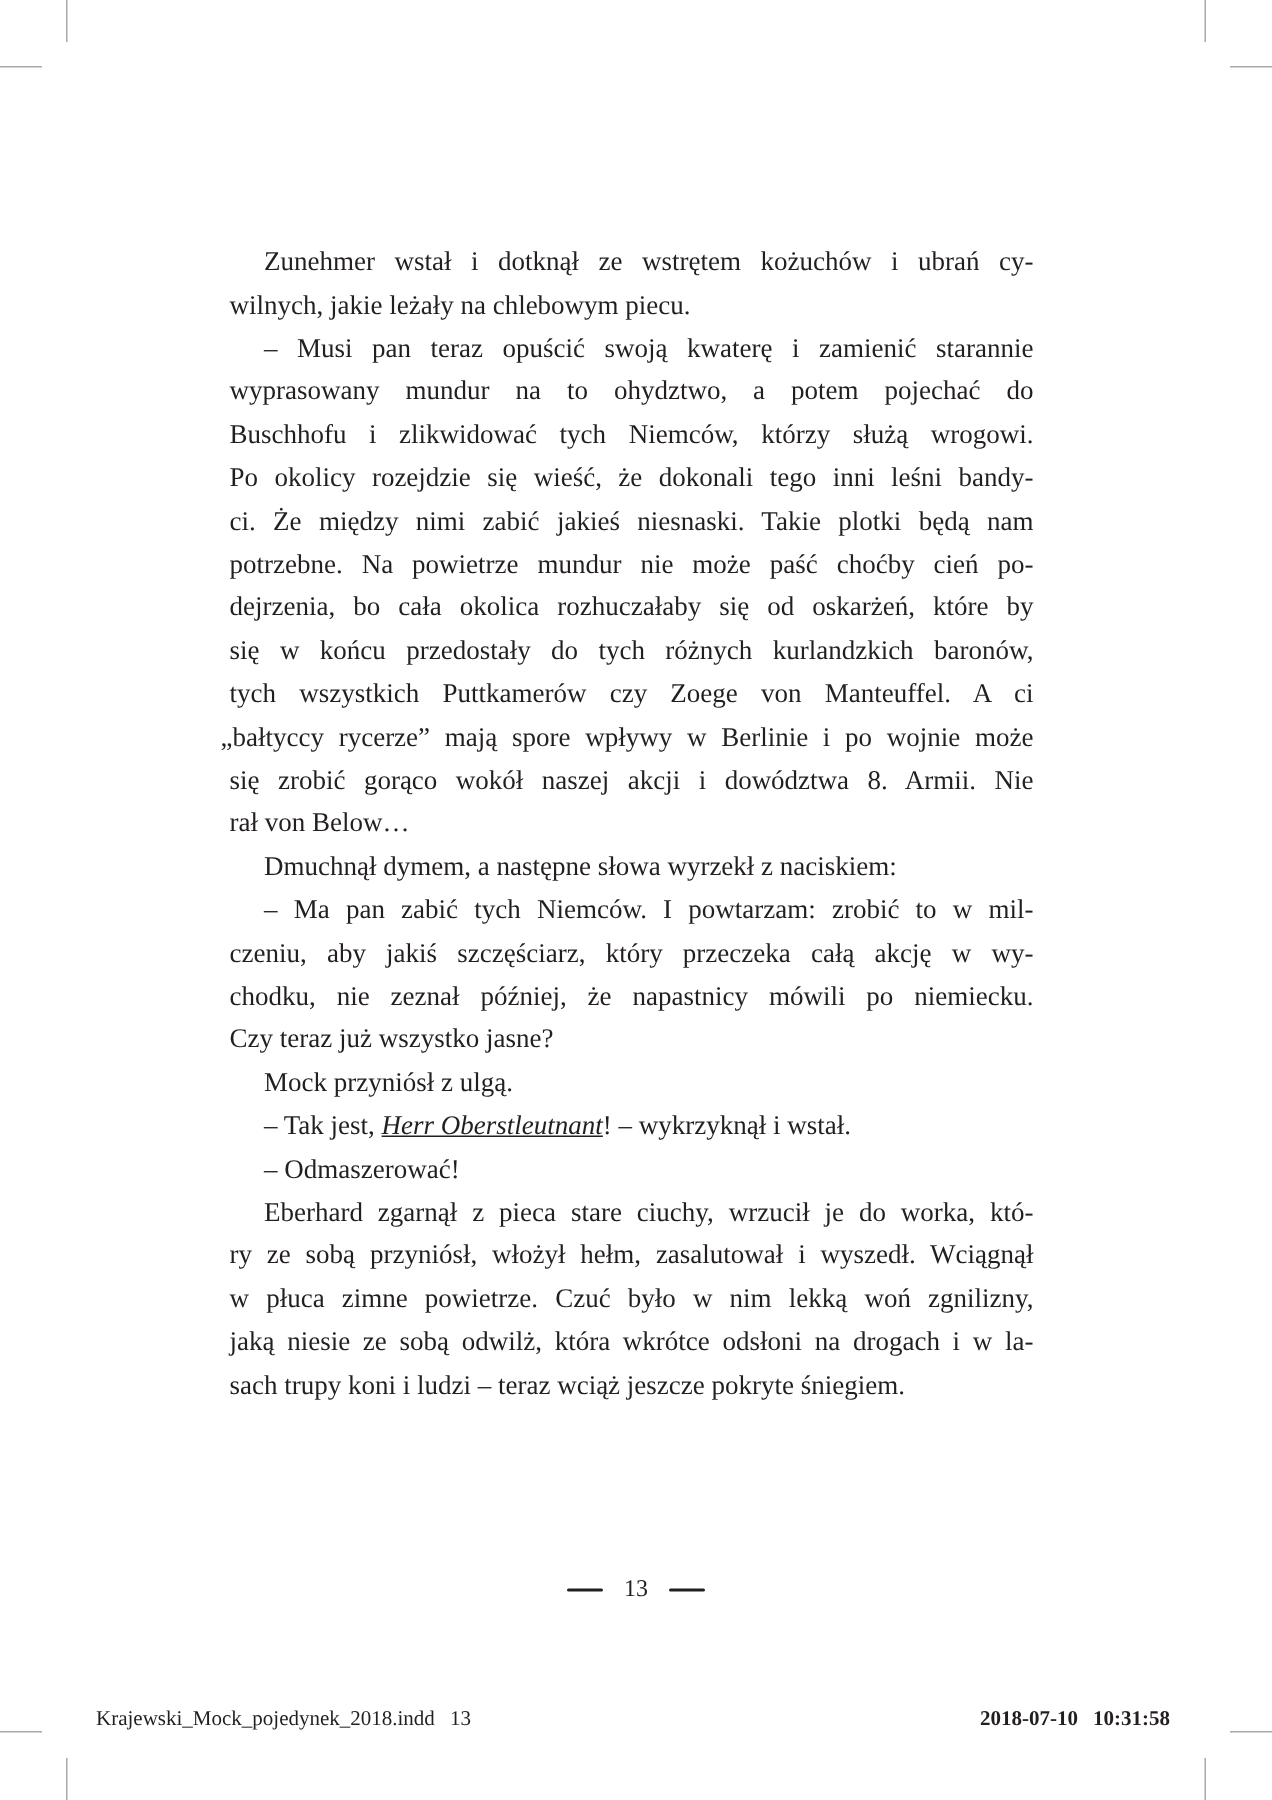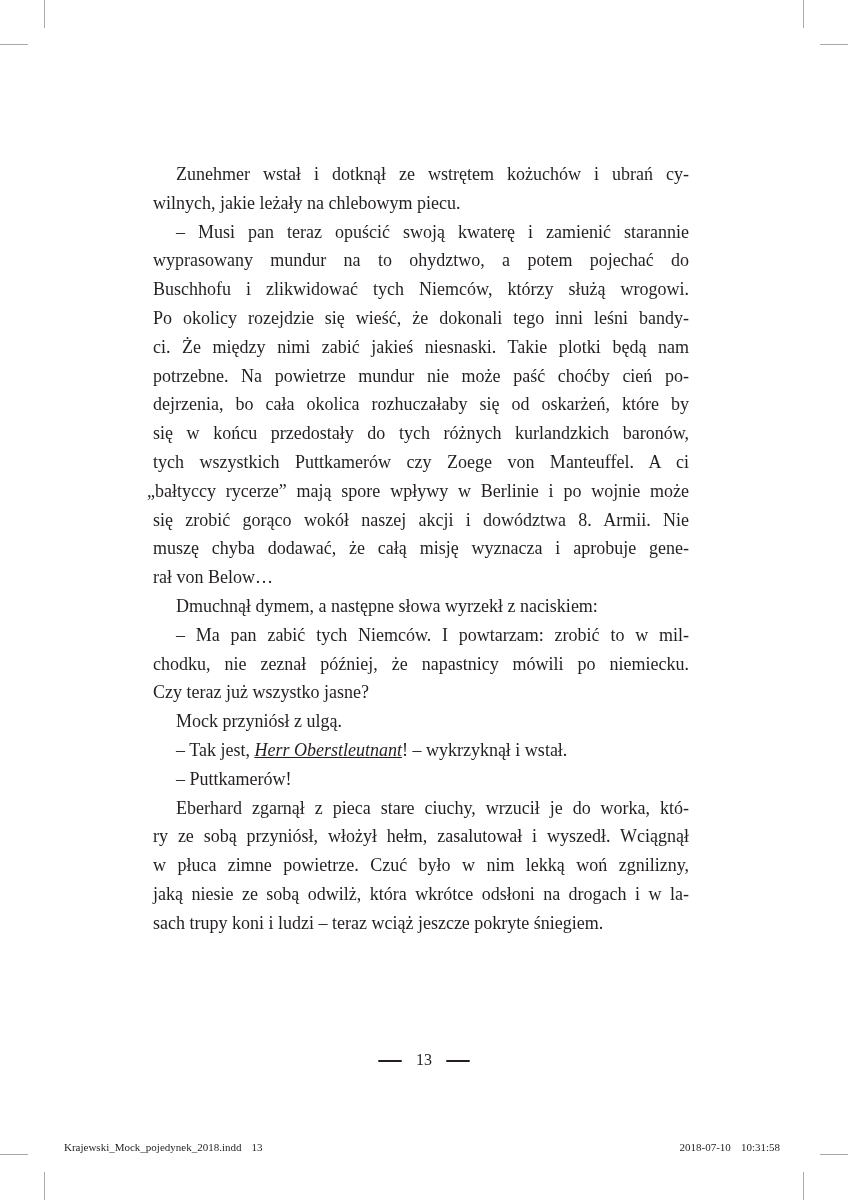--- a/index.html
+++ b/index.html
@@ -12,23 +12,23 @@
   .line { display: block; height: 28.8px; line-height: 28.8px; font-size: 18px;
           text-align: justify; text-align-last: justify; white-space: nowrap; overflow: visible; }
   .line.last { text-align-last: left; }
   .line.indent { padding-left: 23px; }
   .line .it { font-style: italic; text-decoration: underline; }
   .line.hang { margin-left: -6px; }
   .folio { position: absolute; top: 1048px; left: 0; width: 848px; text-align: center;
            font-size: 16px; line-height: 24px; }
   .folio .dash { display: inline-block; width: 24px; height: 2px; background: #231f20;
                  vertical-align: middle; margin: 0 14px; border-radius: 1px; }
-  .slug { position: absolute; top: 1140px; font-size: 11px; line-height: 14px; color: #231f20; }
+  .slug { position: absolute; top: 1140px; font-size: 14px; line-height: 14px; color: #231f20; }
   .slug.left { left: 64px; }
-  .slug.right { right: 68px; }
+  .slug.right { right: 68px; font-weight: bold; }
   .slug .gap { display: inline-block; width: 10px; }
 </style>
 </head>
 <body>
 
 <div class="crop v" style="left:44px; top:0;"></div>
 <div class="crop h" style="left:0; top:44px;"></div>
 <div class="crop v" style="left:803px; top:0;"></div>
 <div class="crop h" style="left:820px; top:44px;"></div>
 <div class="crop h" style="left:0; top:1154px;"></div>
@@ -43,29 +43,29 @@
   <span class="line">wyprasowany mundur na to ohydztwo, a potem pojechać do</span>
   <span class="line">Buschhofu i zlikwidować tych Niemców, którzy służą wrogowi.</span>
   <span class="line">Po okolicy rozejdzie się wieść, że dokonali tego inni leśni bandy-</span>
   <span class="line">ci. Że między nimi zabić jakieś niesnaski. Takie plotki będą nam</span>
   <span class="line">potrzebne. Na powietrze mundur nie może paść choćby cień po-</span>
   <span class="line">dejrzenia, bo cała okolica rozhuczałaby się od oskarżeń, które by</span>
   <span class="line">się w końcu przedostały do tych różnych kurlandzkich baronów,</span>
   <span class="line">tych wszystkich Puttkamerów czy Zoege von Manteuffel. A ci</span>
   <span class="line hang">„bałtyccy rycerze” mają spore wpływy w Berlinie i po wojnie może</span>
   <span class="line">się zrobić gorąco wokół naszej akcji i dowództwa 8. Armii. Nie</span>
-  <span class="line">muszę chyba dodawać, że całą misję wyznacza i aprobuje gene-</span>
   <span class="line last">rał von Below…</span>
   <span class="line indent last">Dmuchnął dymem, a następne słowa wyrzekł z naciskiem:</span>
   <span class="line indent">– Ma pan zabić tych Niemców. I powtarzam: zrobić to w mil-</span>
+  <span class="line">czeniu, aby jakiś szczęściarz, który przeczeka całą akcję w wy-</span>
   <span class="line">chodku, nie zeznał później, że napastnicy mówili po niemiecku.</span>
   <span class="line last">Czy teraz już wszystko jasne?</span>
   <span class="line indent last">Mock przyniósł z ulgą.</span>
   <span class="line indent last"><span>– Tak jest, </span><span class="it">Herr Oberstleutnant</span><span>! – wykrzyknął i wstał.</span></span>
-  <span class="line indent last">– Puttkamerów!</span>
+  <span class="line indent last">– Odmaszerować!</span>
   <span class="line indent">Eberhard zgarnął z pieca stare ciuchy, wrzucił je do worka, któ-</span>
   <span class="line">ry ze sobą przyniósł, włożył hełm, zasalutował i wyszedł. Wciągnął</span>
   <span class="line">w płuca zimne powietrze. Czuć było w nim lekką woń zgnilizny,</span>
   <span class="line">jaką niesie ze sobą odwilż, która wkrótce odsłoni na drogach i w la-</span>
   <span class="line last">sach trupy koni i ludzi – teraz wciąż jeszcze pokryte śniegiem.</span>
 </div>
 
 <div class="folio">
   <span class="dash"></span><span>13</span><span class="dash"></span>
 </div>

